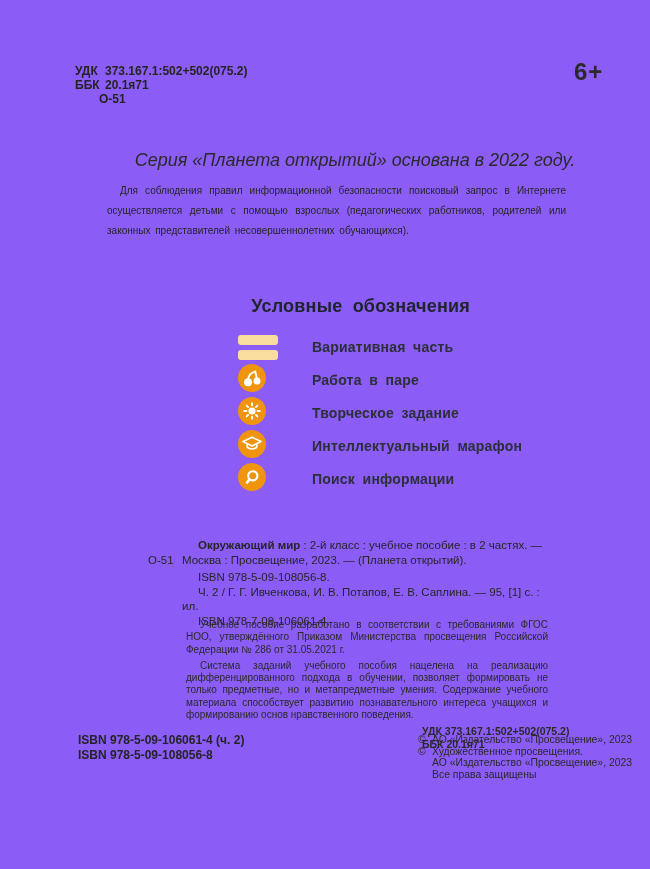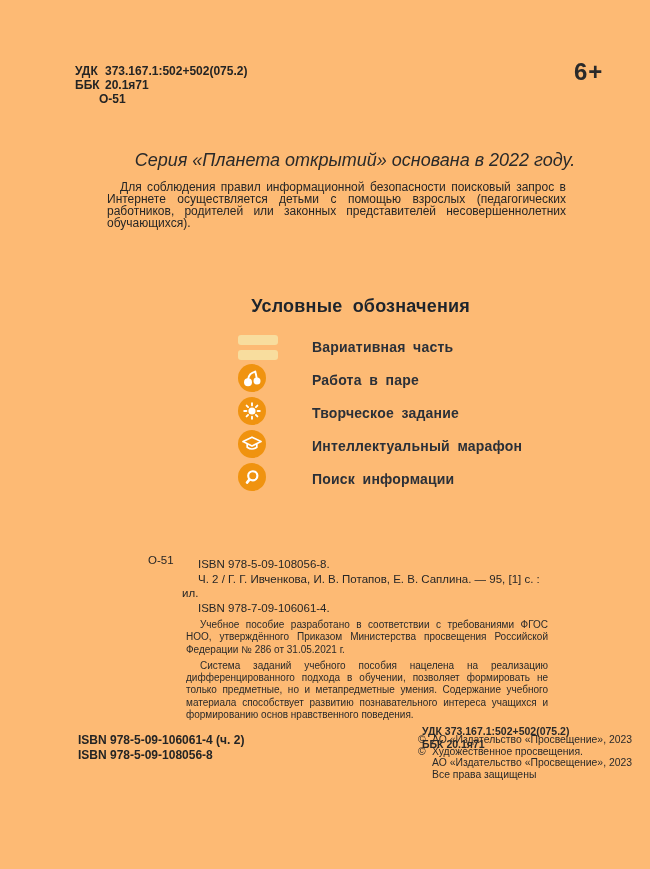--- a/index.html
+++ b/index.html
@@ -1,46 +1,46 @@
 <!DOCTYPE html>
 <html><head>
 <meta charset="utf-8">
 <style>
   html,body{margin:0;padding:0;background:#ffffff;}
   .page{
-    position:relative;width:650px;height:869px;background:#fdba74;
+    position:relative;width:650px;height:869px;background:#8b5cf6;
     font-family:"Liberation Sans","DejaVu Sans",sans-serif;color:#1f1f1f;
     overflow:hidden;
   }
   
   .top-codes{position:absolute;left:75px;top:64px;font-size:12px;line-height:14px;font-weight:bold;color:#242424;}
   .top-codes .row{white-space:nowrap;}
   .top-codes .lbl{display:inline-block;width:30px;}
   .top-codes .code-row{margin-left:24px;}
   .age-badge{position:absolute;left:574px;top:58px;font-size:24px;font-weight:600;color:#2a2a2a;letter-spacing:1px;}
   
   .series-line{position:absolute;left:60px;right:0;top:150px;text-align:center;font-style:italic;font-size:18px;color:#2a2a2a;}
   
-  .safety{position:absolute;left:107px;top:181px;width:459px;font-size:12px;line-height:12px;
+  .safety{position:absolute;left:107px;top:181px;width:459px;font-size:10px;line-height:20px;
     text-align:justify;text-indent:13px;color:#262626;word-spacing:2px;}
   
   .legend{position:absolute;left:238px;top:296px;width:232px;}
   .legend-title{font-size:18px;font-weight:bold;color:#1e242c;text-align:right;white-space:nowrap;
     word-spacing:5px;letter-spacing:0.2px;margin:0 0 16px 0;}
   .legend-row{display:flex;align-items:center;height:28px;margin-bottom:5px;gap:28px;}
   .legend-icon{width:46px;flex:0 0 46px;}
   .legend-label{font-size:14px;font-weight:bold;color:#2b3038;white-space:nowrap;word-spacing:3.5px;letter-spacing:0.2px;}
   .bars{display:flex;flex-direction:column;justify-content:center;gap:5px;width:40px;}
   .bars i{display:block;height:10px;border-radius:3px;background:#F8DD9E;}
   
   .bib-code{position:absolute;left:148px;top:554px;font-size:11.5px;color:#262626;}
   .bib{position:absolute;left:182px;top:538px;width:371px;font-size:11.5px;line-height:14.5px;color:#262626;}
   .bib p{margin:0;text-indent:16px;}
   .bib .t-bold{font-weight:bold;}
-  .bib .isbn-first{margin-top:19px;}
+  .bib .isbn-first{margin-top:3px;}
   
   .annot{position:absolute;left:182px;top:615px;width:370px;font-size:10px;line-height:12.3px;color:#2a2a2a;text-align:justify;}
   .annot p{margin:4px;text-indent:14px;}
   .annot-codes{margin-top:1px;margin-left:240px;font-weight:bold;text-align:left;font-size:10.5px;line-height:12.3px;white-space:nowrap;}
   
   .footer-isbn{position:absolute;left:78px;top:733px;font-size:12px;line-height:14.5px;font-weight:bold;color:#242424;white-space:nowrap;}
   .copyright{position:absolute;left:418px;top:734px;font-size:10.4px;line-height:11.6px;color:#2a2a2a;}
   .copyright .row{display:flex;}
   .copyright .mark{width:14px;flex:0 0 14px;}
   .copyright .txt{white-space:nowrap;}
@@ -126,20 +126,22 @@
           <circle cx="14.8" cy="12.8" r="4.6" fill="none" stroke="#fff" stroke-width="2.1"></circle>
           <line x1="11.4" y1="16.6" x2="9" y2="19.6" stroke="#fff" stroke-width="2.6" stroke-linecap="round"></line>
         </svg>
       </span>
       <span class="legend-label">Поиск информации</span>
     </div>
   </div>
 
   <div class="bib-code">О-51</div>
   <div class="bib">
+    <p><span class="t-bold">Окружающий мир</span><span> : 2-й класс : учебное пособие : в 2 частях. —</span><br>
+      <span style="text-indent:0;">Москва : Просвещение, 2023. — (Планета открытий).</span></p>
     <p class="isbn-first">ISBN 978-5-09-108056-8.</p>
     <p>Ч. 2 / Г. Г. Ивченкова, И. В. Потапов, Е. В. Саплина. — 95, [1] с. : ил.</p>
     <p>ISBN 978-7-09-106061-4.</p>
   </div>
 
   <div class="annot">
     <p>Учебное пособие разработано в соответствии с требованиями ФГОС НОО, утверждённого Приказом Министерства просвещения Российской Федерации № 286 от 31.05.2021 г.</p>
     <p>Система заданий учебного пособия нацелена на реализацию дифференцированного подхода в обучении, позволяет формировать не только предметные, но и метапредметные умения. Содержание учебного материала способствует развитию познавательного интереса учащихся и формированию основ нравственного поведения.</p>
     <div class="annot-codes">
       <div>УДК 373.167.1:502+502(075.2)</div>

